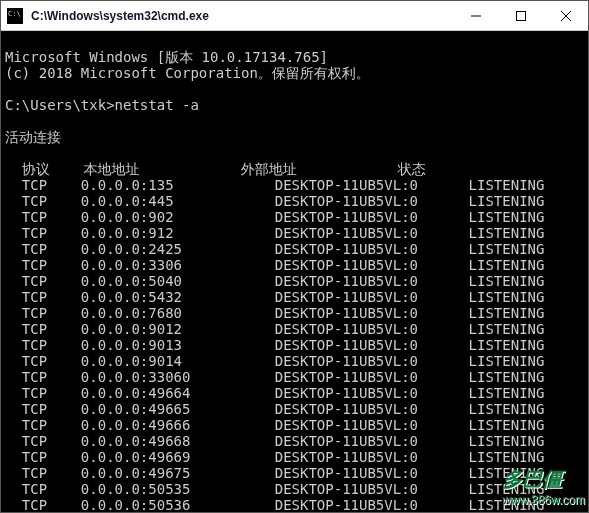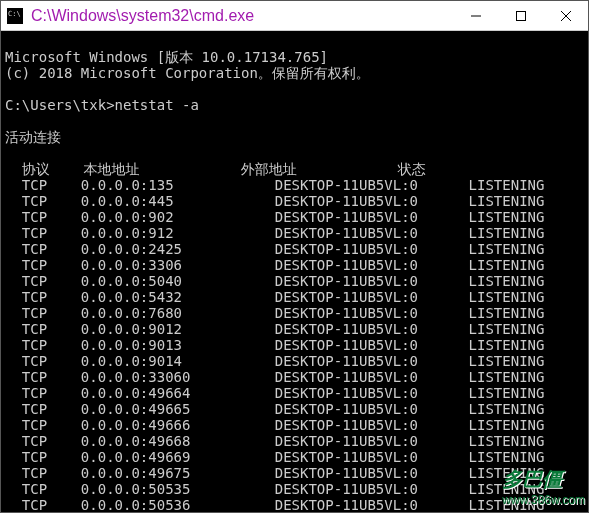--- a/index.html
+++ b/index.html
@@ -38,23 +38,24 @@
     content: "C:\\";
     color: #ccc;
     font-size: 7px;
     position: absolute;
     top: 2px;
     left: 1px;
     font-family: monospace;
   }
   .titlebar-title {
     flex: 1;
-    font-size: 16px;
-    color: #a21caf;
+    font-size: 12px;
+    color: #0f172a;
     padding-left: 2px;
+    font-weight: bold;
   }
   .titlebar-controls {
     display: flex;
     height: 100%;
   }
   .titlebar-btn {
     width: 45px;
     height: 100%;
     display: flex;
     align-items: center;

